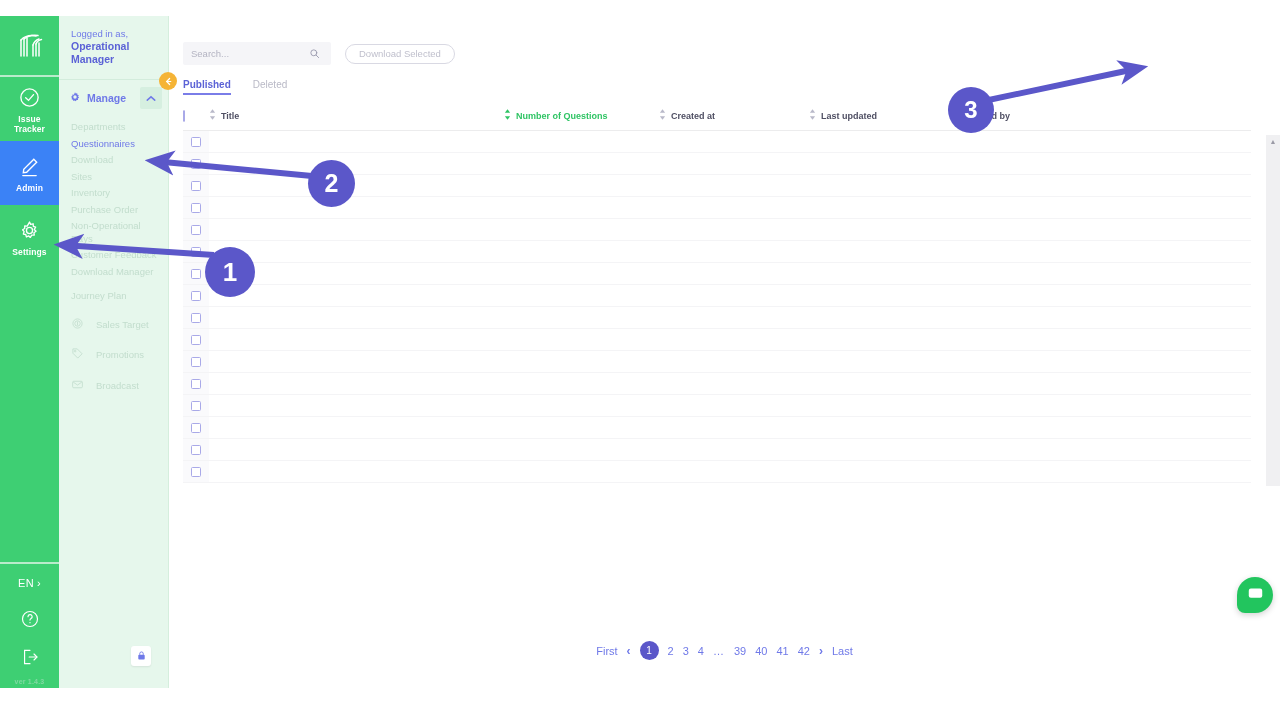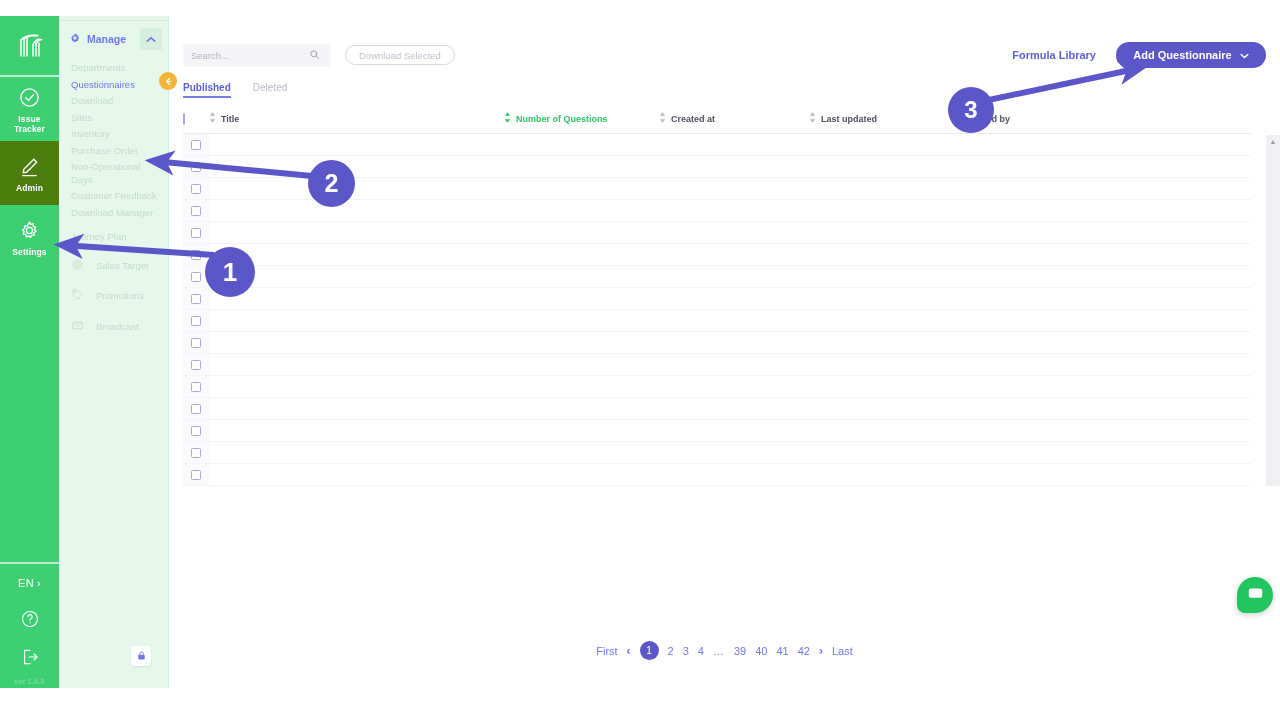--- a/index.html
+++ b/index.html
@@ -21,21 +21,21 @@
     width: 59px; height: 59px;
     display: flex; align-items: center; justify-content: center;
   }
   .rail-divider { width: 59px; height: 2px; background: #b9ebcb; }
   .rail-items { width: 59px; display: flex; flex-direction: column; }
   .rail-item {
     width: 59px; height: 64px;
     display: flex; flex-direction: column; align-items: center; justify-content: center;
     gap: 3px; cursor: pointer;
   }
-  .rail-item.active { background: #4d7c0f; }
+  .rail-item.active { background: #3b82f6; }
   .rail-item .r-ico { height: 26px; display:flex; align-items:center; justify-content:center; }
   .rail-item .r-lab {
     color: #ffffff; font-size: 8.5px; font-weight: bold; line-height: 10px;
     text-align: center; letter-spacing: .1px;
   }
   .rail-bottom {
     margin-top: auto; width: 59px;
     display: flex; flex-direction: column; align-items: center;
   }
   .rail-bdiv { width: 59px; height: 2px; background: #b9ebcb; }
@@ -258,20 +258,25 @@
               <path d="M11 12 L20 12"></path>
               <path d="M16.8 8.4 L20.4 12 L16.8 15.6"></path>
           </svg>
         </span>
       </div>
       <div class="ver">ver 1.4.3</div>
     </div>
   </div>
 
   <div class="subnav">
+    <div class="subnav-head">
+      <div class="logged-label">Logged in as,</div>
+      <div class="logged-name">Operational</div>
+      <div class="logged-name">Manager</div>
+    </div>
     <div class="subnav-sep"></div>
 
     <div class="manage-row">
       <span>
         <svg width="12" height="12" viewBox="0 0 24 24" fill="#6f79e8">
           <path d="M12 8.6 a3.4 3.4 0 1 0 0 6.8 a3.4 3.4 0 0 0 0 -6.8 Z M12 2.6 l1.5 2.6 2.9-.7 .4 3 2.8 1-1.4 2.6 2 2.2-2.5 1.7 .5 2.9-3 .1-1.6 2.6-2.2-1.8-2.6 1.4-.8-2.9-2.9-.6 .9-2.8-1.8-2.3 2.5-1.5 .1-3 3 .2 Z" fill-rule="evenodd"></path>
         </svg>
       </span>
       <span class="mtext">Manage</span>
       <span class="chev-box">
@@ -349,31 +354,20 @@
         <input class="search-input" type="text" placeholder="Search..." style="">
         <span>
           <svg width="11" height="11" viewBox="0 0 24 24" fill="none" stroke="#9a9aae" stroke-width="2" stroke-linecap="round">
             <circle cx="10.5" cy="10.5" r="6.5"></circle>
               <path d="M15.5 15.5 L21 21"></path>
           </svg>
         </span>
       </div>
       <button class="dl-btn">Download Selected</button>
 
-      <div class="toolbar-right">
-        <span class="formula-link">Formula Library</span>
-        <button class="add-btn">
-          <span>Add Questionnaire</span>
-          <span>
-            <svg width="9" height="6" viewBox="0 0 12 8" fill="none" stroke="#ffffff" stroke-width="1.8" stroke-linecap="round">
-              <path d="M1.5 2 L6 6 L10.5 2"></path>
-            </svg>
-          </span>
-        </button>
-      </div>
     </div>
 
     <div class="tabs">
       <div class="tab active">Published</div>
       <div class="tab">Deleted</div>
     </div>
 
     <table>
       <colgroup>
         <col style="width:26px">

